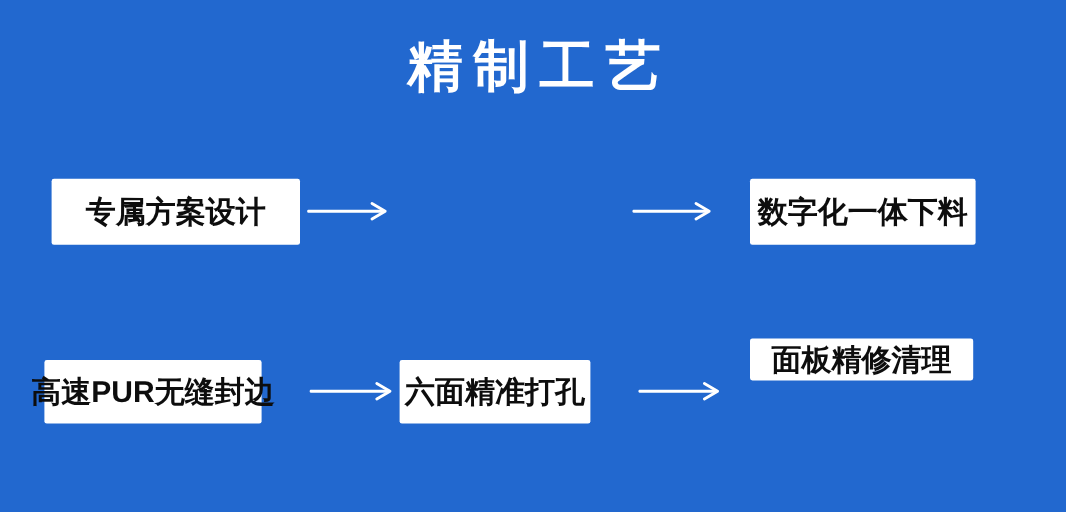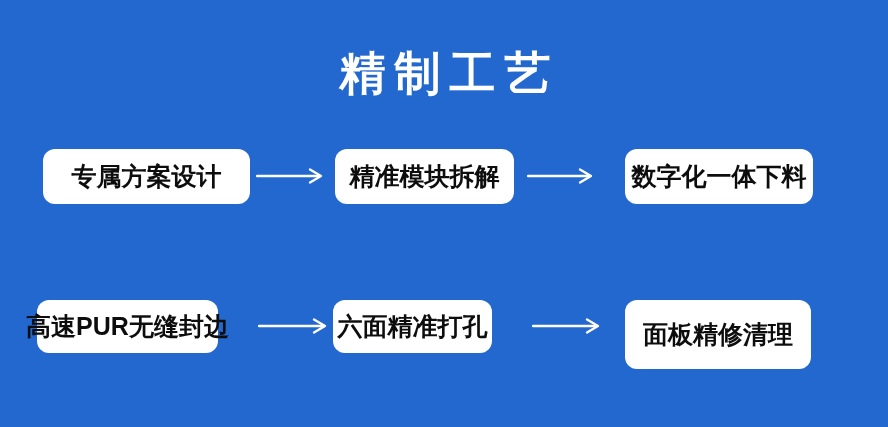--- a/index.html
+++ b/index.html
@@ -16,21 +16,21 @@
   .canvas {
     position: relative;
     width: 888px;
     height: 427px;
     background: var(--bg);
     overflow: hidden;
   }
 
   .title {
     position: absolute;
-    top: 50px;
+    top: 32px;
     left: 0;
     width: 100%;
     text-align: center;
     color: var(--title-text);
     font-size: 46px;
     line-height: 1.0;
     font-weight: bold;
     letter-spacing: 9px;
     
     padding-left: 11px;
@@ -38,33 +38,33 @@
 
   .step-box {
     position: absolute;
     background: var(--box-bg);
     color: var(--box-text);
     font-weight: bold;
     font-size: 25px;
     display: flex;
     align-items: center;
     justify-content: center;
-    border-radius: 12px;
+    border-radius: 2px;
     white-space: nowrap;
   }
 
   
   .b11 { left: 43px;  top: 149px; width: 207px; height: 55px; }
   .b12 { left: 335px; top: 149px; width: 179px; height: 55px; }
   .b13 { left: 625px; top: 149px; width: 188px; height: 55px; font-family: Liberation Serif, serif; }
 
   
   .b21 { left: 37px;  top: 300px; width: 181px; height: 53px; }
   .b22 { left: 333px; top: 300px; width: 159px; height: 53px; }
-  .b23 { left: 625px; top: 300px; width: 186px; height: 69px; }
+  .b23 { left: 625px; top: 282px; width: 186px; height: 35px; }
 
   .arrow { position: absolute; display: block; }
   .a11 { left: 256px; top: 167px; }
   .a12 { left: 527px; top: 167px; }
   .a21 { left: 258px; top: 317px; }
   .a22 { left: 532px; top: 317px; }
 </style>
 </head>
 <body>
 
@@ -72,21 +72,20 @@
 
   <div class="title">精制工艺</div>
 
   <div class="step-box b11">专属方案设计</div>
 
   <svg class="arrow a11" width="68" height="18" viewBox="0 0 68 18" aria-hidden="true">
     <line x1="1" y1="9" x2="62" y2="9" stroke="var(--arrow)" stroke-width="2.4" stroke-linecap="round"></line>
     <path d="M54 2.5 L65 9 L54 15.5" fill="none" stroke="var(--arrow)" stroke-width="2.4" stroke-linecap="round" stroke-linejoin="round"></path>
   </svg>
 
-  <div class="step-box b12">精准模块拆解</div>
 
   <svg class="arrow a12" width="67" height="18" viewBox="0 0 67 18" aria-hidden="true">
     <line x1="1" y1="9" x2="61" y2="9" stroke="var(--arrow)" stroke-width="2.4" stroke-linecap="round"></line>
     <path d="M53 2.5 L64 9 L53 15.5" fill="none" stroke="var(--arrow)" stroke-width="2.4" stroke-linecap="round" stroke-linejoin="round"></path>
   </svg>
 
   <div class="step-box b13">数字化一体下料</div>
 
   <div class="step-box b21">高速PUR无缝封边</div>
 

